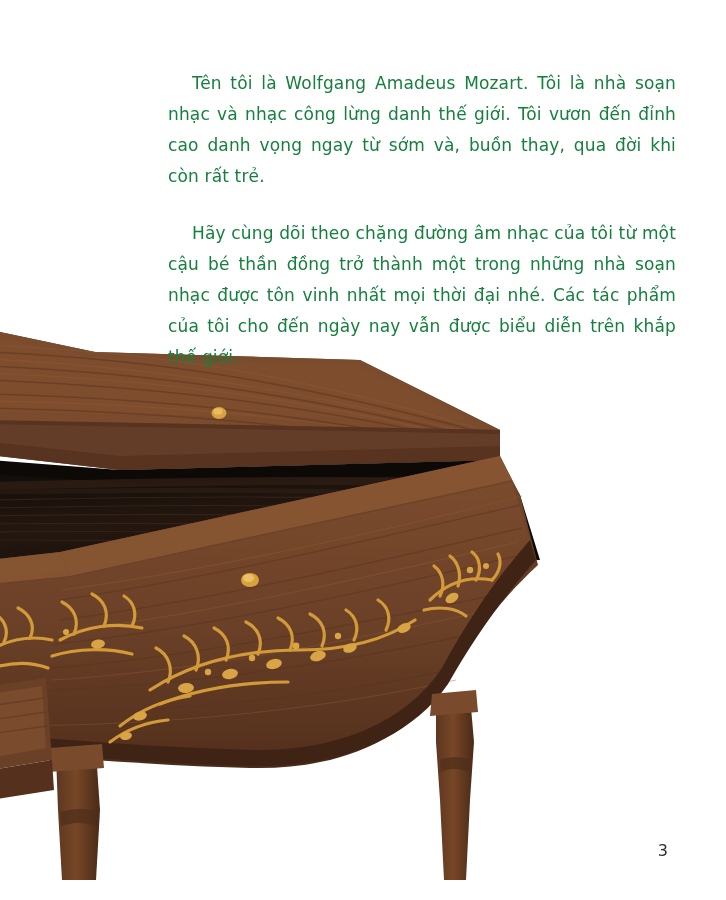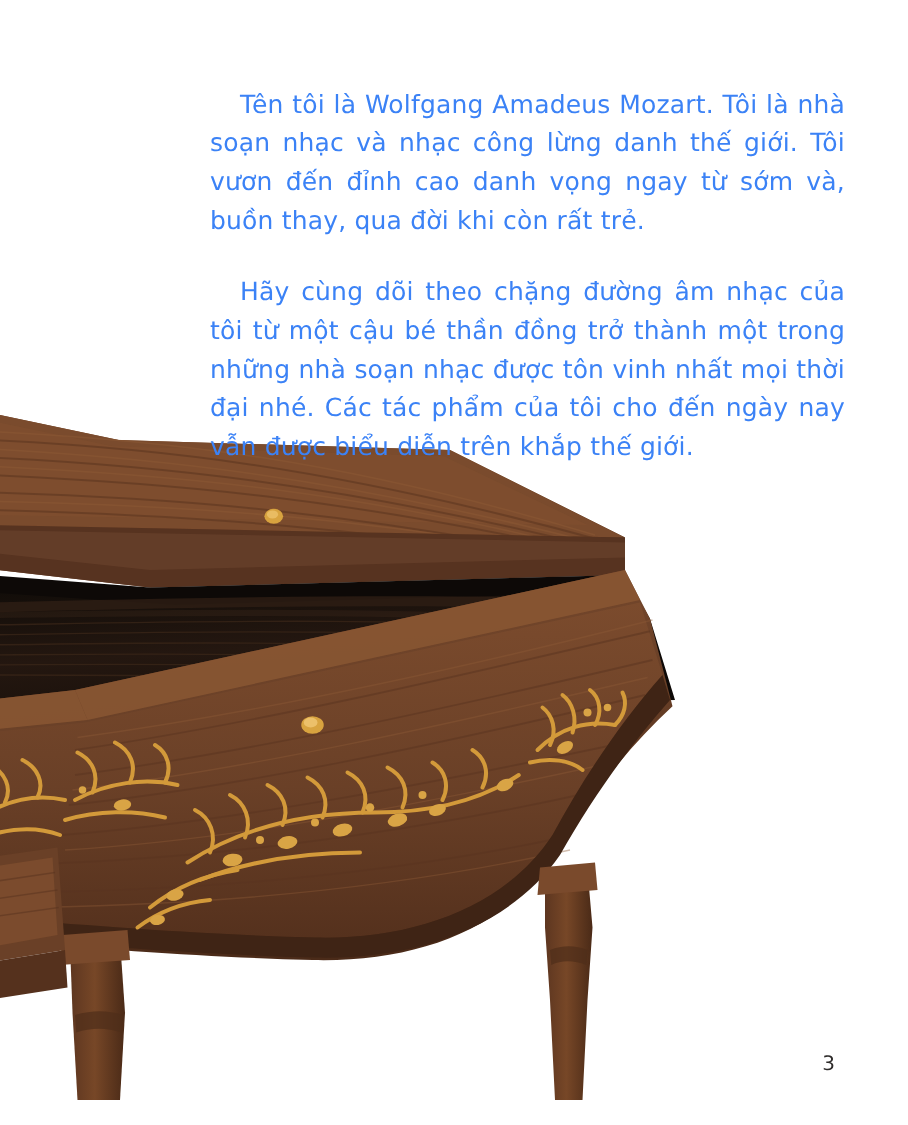--- a/index.html
+++ b/index.html
@@ -31,23 +31,23 @@
   
   .text-block {
     position: absolute;
     left: 168px;
     top: 68px;
     width: 508px;
     z-index: 5;
   }
   .para {
     margin: 0 0 26px 0;
-    font-size: 20px;
+    font-size: 17px;
     line-height: 31px;
-    color: #3b82f6;
+    color: #15803d;
     text-align: justify;
     text-indent: 24px;
     letter-spacing: 0.15px;
     font-family: "DejaVu Sans", sans-serif;
     font-weight: 400;
   }
   .para:last-child { margin-bottom: 0; }
 
   .page-number {
     position: absolute;

